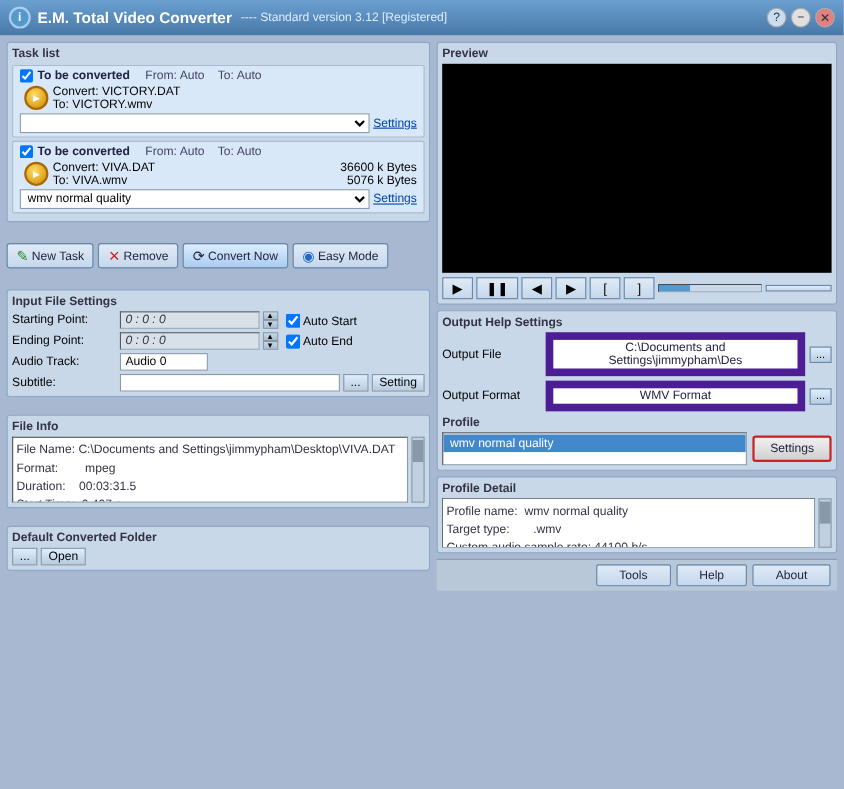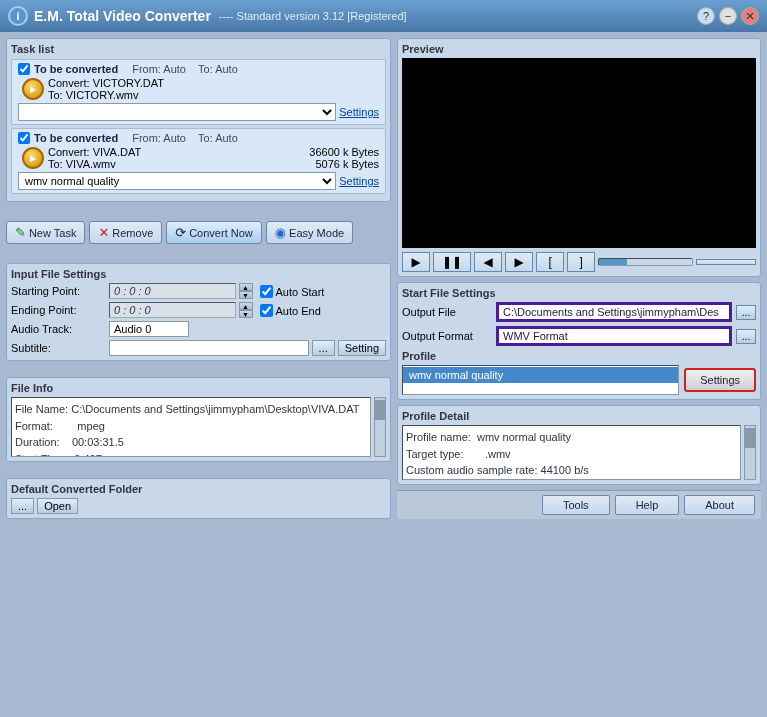--- a/index.html
+++ b/index.html
@@ -247,24 +247,25 @@
 
     
     .output-grid {
       display: grid;
       grid-template-columns: 90px 1fr 20px;
       gap: 4px;
       align-items: center;
     }
     .output-input {
       background: white;
-      border: 3px solid #4c1d95;
+      border: 7px solid #4c1d95;
       padding: 1px 4px;
       font-size: 11px;
       color: #224;
+      text-align: center;
     }
     .browse-btn {
       padding: 1px 3px;
       border: 1px solid #6688aa;
       background: linear-gradient(to bottom, #ddeeff, #b8ccdd);
       cursor: pointer;
       font-size: 10px;
     }
     .profile-list-item {
       background: #4488cc;
@@ -288,21 +289,21 @@
       flex: 1;
       background: white;
       border: 1px inset #8899aa;
       height: 30px;
       overflow-y: auto;
     }
     .detail-area {
       background: white;
       border: 1px inset #8899aa;
       padding: 3px;
-      height: 55px;
+      height: 45px;
       overflow-y: auto;
       font-size: 11px;
       color: #334;
       line-height: 1.5;
     }
 
     .section-title {
       font-size: 11px; font-weight: bold; color: #334; margin-bottom: 3px;
     }
     .file-info-text-area {
@@ -516,21 +517,21 @@
         <button class="ctrl-btn">◀</button>
         <button class="ctrl-btn">▶</button>
         <button class="ctrl-btn">[</button>
         <button class="ctrl-btn">]</button>
         <div class="progress-bar"></div>
         <button class="ctrl-btn" style="min-width:60px;"></button>
       </div>
     </div>
 
     <div class="panel-box">
-      <div class="section-title">Start File Settings</div>
+      <div class="section-title">Output Help Settings</div>
       <div class="output-grid">
         <span>Output File</span>
         <div class="output-input">C:\Documents and Settings\jimmypham\Des</div>
         <button class="browse-btn">...</button>
       </div>
       <div class="output-grid" style="margin-top:4px;">
         <span>Output Format</span>
         <div class="output-input">WMV Format</div>
         <button class="browse-btn">...</button>
       </div>

